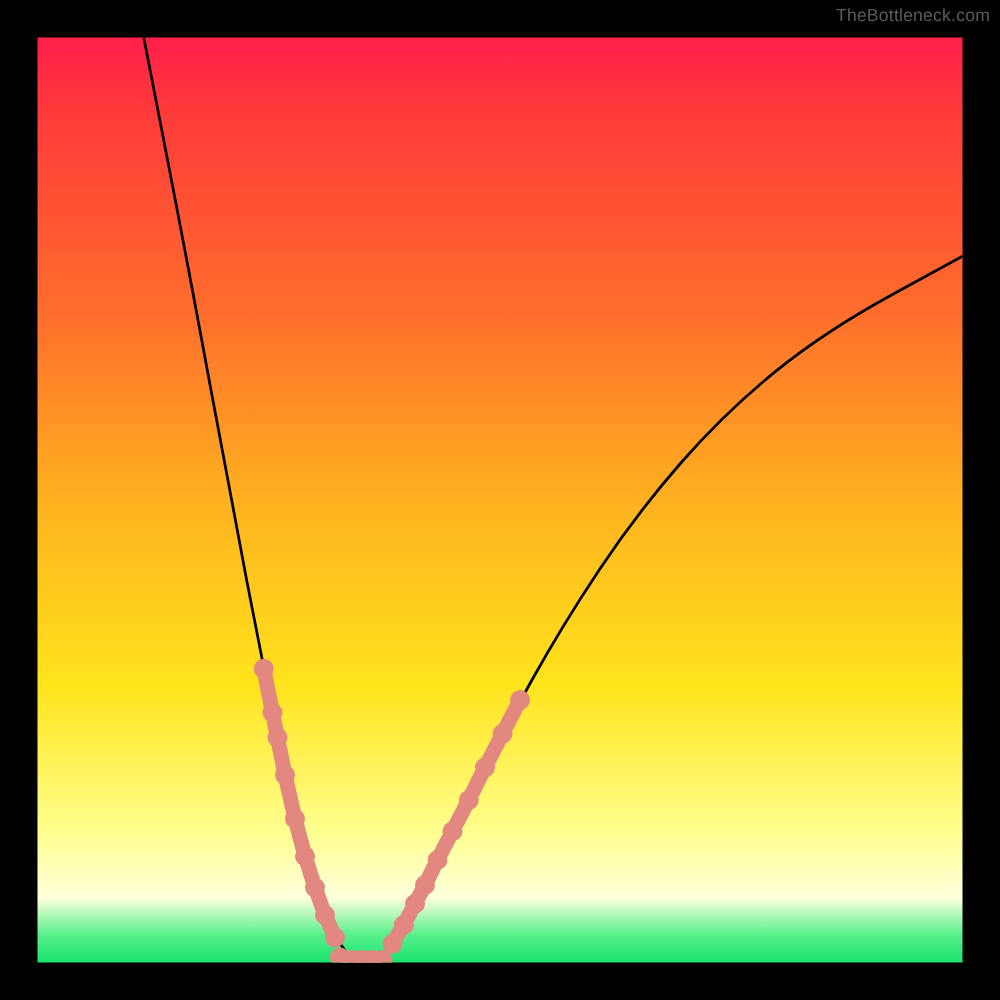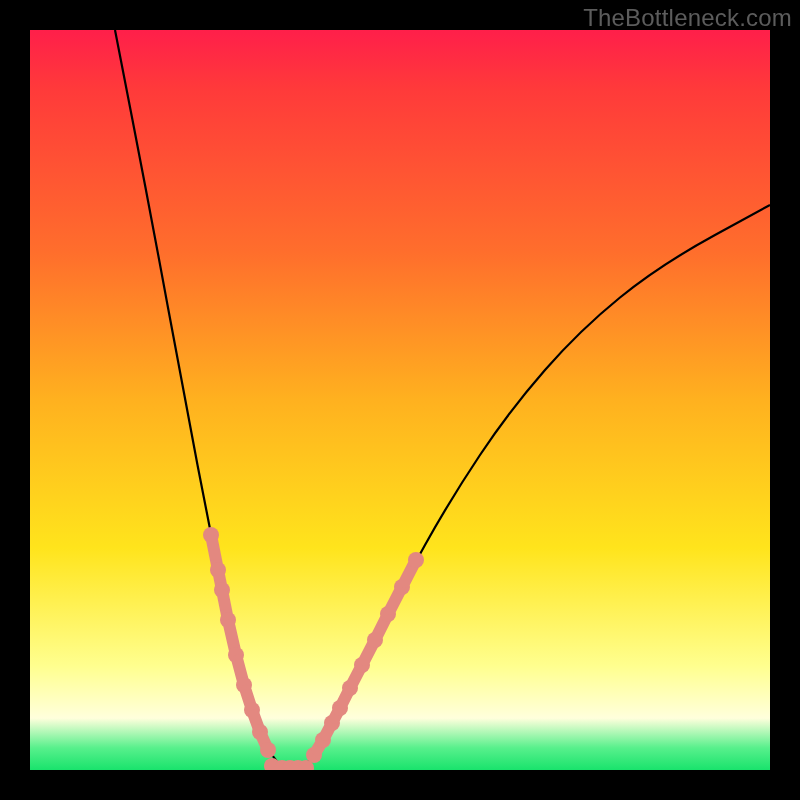--- a/index.html
+++ b/index.html
@@ -34,21 +34,21 @@
       #ffffdc 93%,
       #58f08c 97%,
       #19e36c 100%
     );
   }
   .watermark {
     position: absolute;
     top: 4px;
     right: 8px;
     color: #5c5c5c;
-    font-size: 24px;
+    font-size: 14px;
     font-weight: 500;
     letter-spacing: 0.2px;
   }
   .curve-svg {
     position: absolute;
     left: 0;
     top: 0;
     width: 740px;
     height: 740px;
   }

